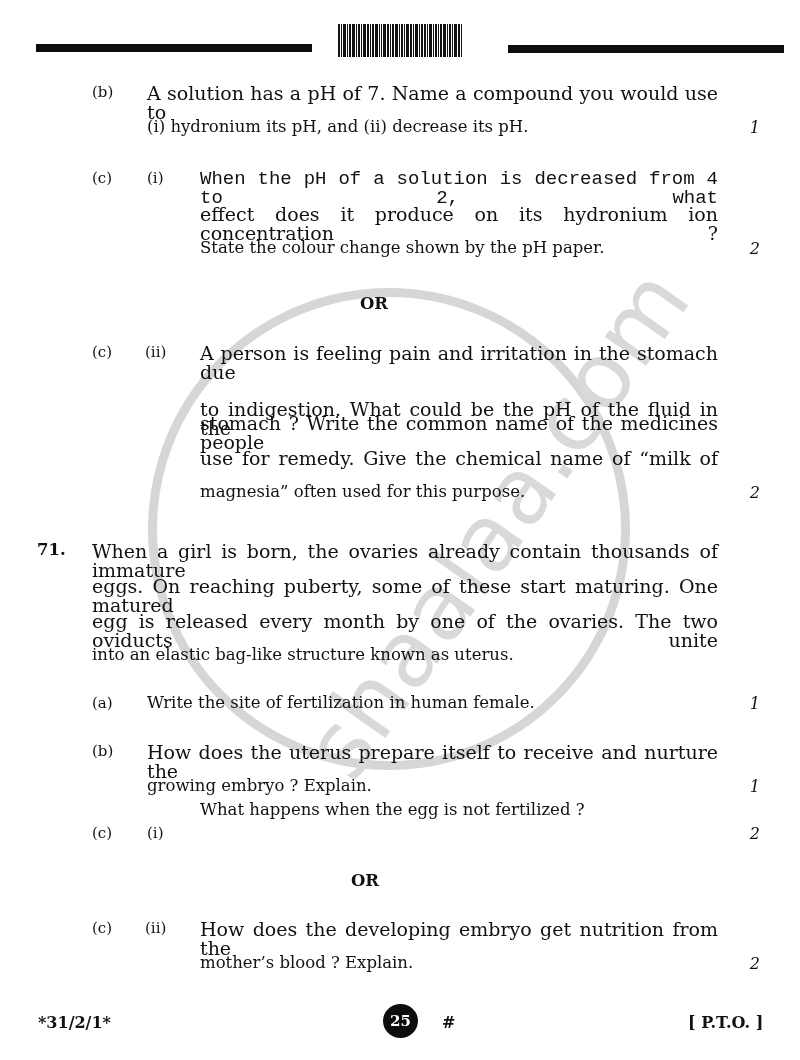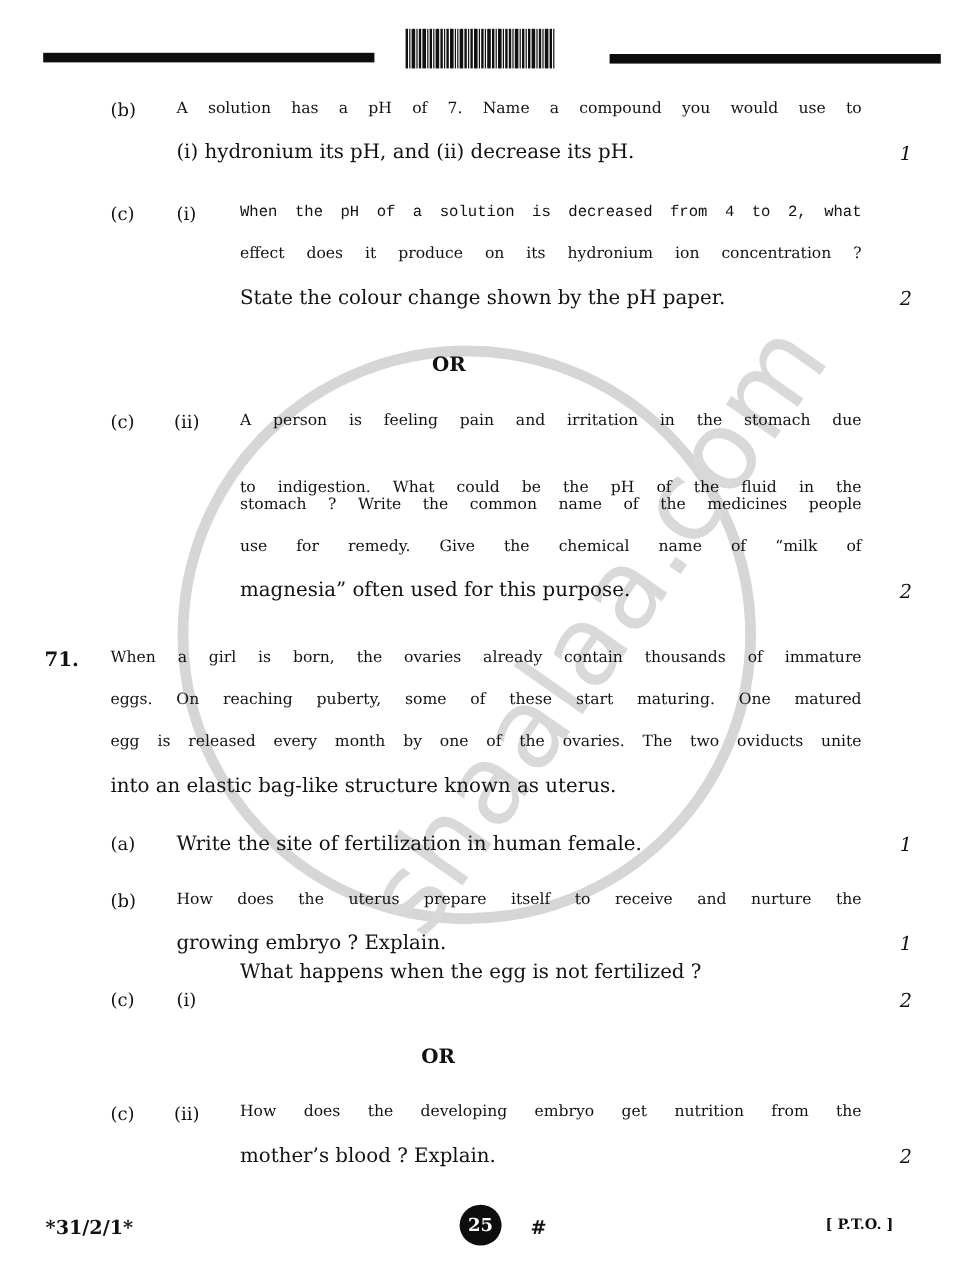--- a/index.html
+++ b/index.html
@@ -7,30 +7,30 @@
          font-family: "DejaVu Serif", "Liberation Serif", serif; color: #111; }
   .page { position: absolute; inset: 0; }
   .rule { position: absolute; height: 8px; background: #0d0d0d; }
   .barcode { position: absolute; left: 338px; top: 24px; width: 146px; height: 33px; display: flex; gap: 1px; }
   .barcode span { display: block; height: 100%; background: #111; }
   .wm-circle { position: absolute; left: 148px; top: 288px; width: 482px; height: 482px;
                border: 9px solid #d6d6d6; border-radius: 50%; box-sizing: border-box; }
   .wm-text { position: absolute; left: 200px; top: 470px; font-family: "DejaVu Sans", sans-serif;
              font-size: 92px; color: #d9d9d9; transform: rotate(-55deg); transform-origin: center; letter-spacing: 1px; white-space: nowrap; }
   .line { position: absolute; font-size: 16.5px; line-height: 1; white-space: nowrap; }
-  .just { position: absolute; font-size: 13px; line-height: 1; text-align: justify; text-align-last: justify; white-space: normal; }
+  .just { position: absolute; font-size: 19px; line-height: 1; text-align: justify; text-align-last: justify; white-space: normal; }
   .lbl { position: absolute; font-size: 15px; line-height: 1; }
   .mark { position: absolute; left: 748px; font-style: italic; font-size: 16px; line-height: 1; width: 12px; text-align: right; }
   .or { position: absolute; font-weight: bold; font-size: 16.5px; line-height: 1; }
   .qnum { position: absolute; font-weight: bold; font-size: 16.5px; line-height: 1; }
   .footer-code { position: absolute; left: 38px; top: 1013px; font-weight: bold; font-size: 16px; }
   .page-badge { position: absolute; left: 383px; top: 1004px; width: 35px; height: 34px; border-radius: 50%;
                 background: #0d0d0d; color: #fff; font-weight: bold; font-size: 15px; display: flex; align-items: center; justify-content: center; }
   .hash { position: absolute; left: 442px; top: 1013px; font-weight: bold; font-size: 16px; }
-  .pto { position: absolute; left: 688px; top: 1013px; font-weight: bold; font-size: 12px; }
+  .pto { position: absolute; left: 688px; top: 1013px; font-weight: bold; font-size: 16px; }
   .text { position: relative; z-index: 2; }
 </style>
 </head>
 <body>
 
 <div class="page">
 
   <div class="rule" style="left:36px; top:44px; width:276px;"></div>
   <div class="rule" style="left:508px; top:45px; width:276px;"></div>
   <div class="barcode">

